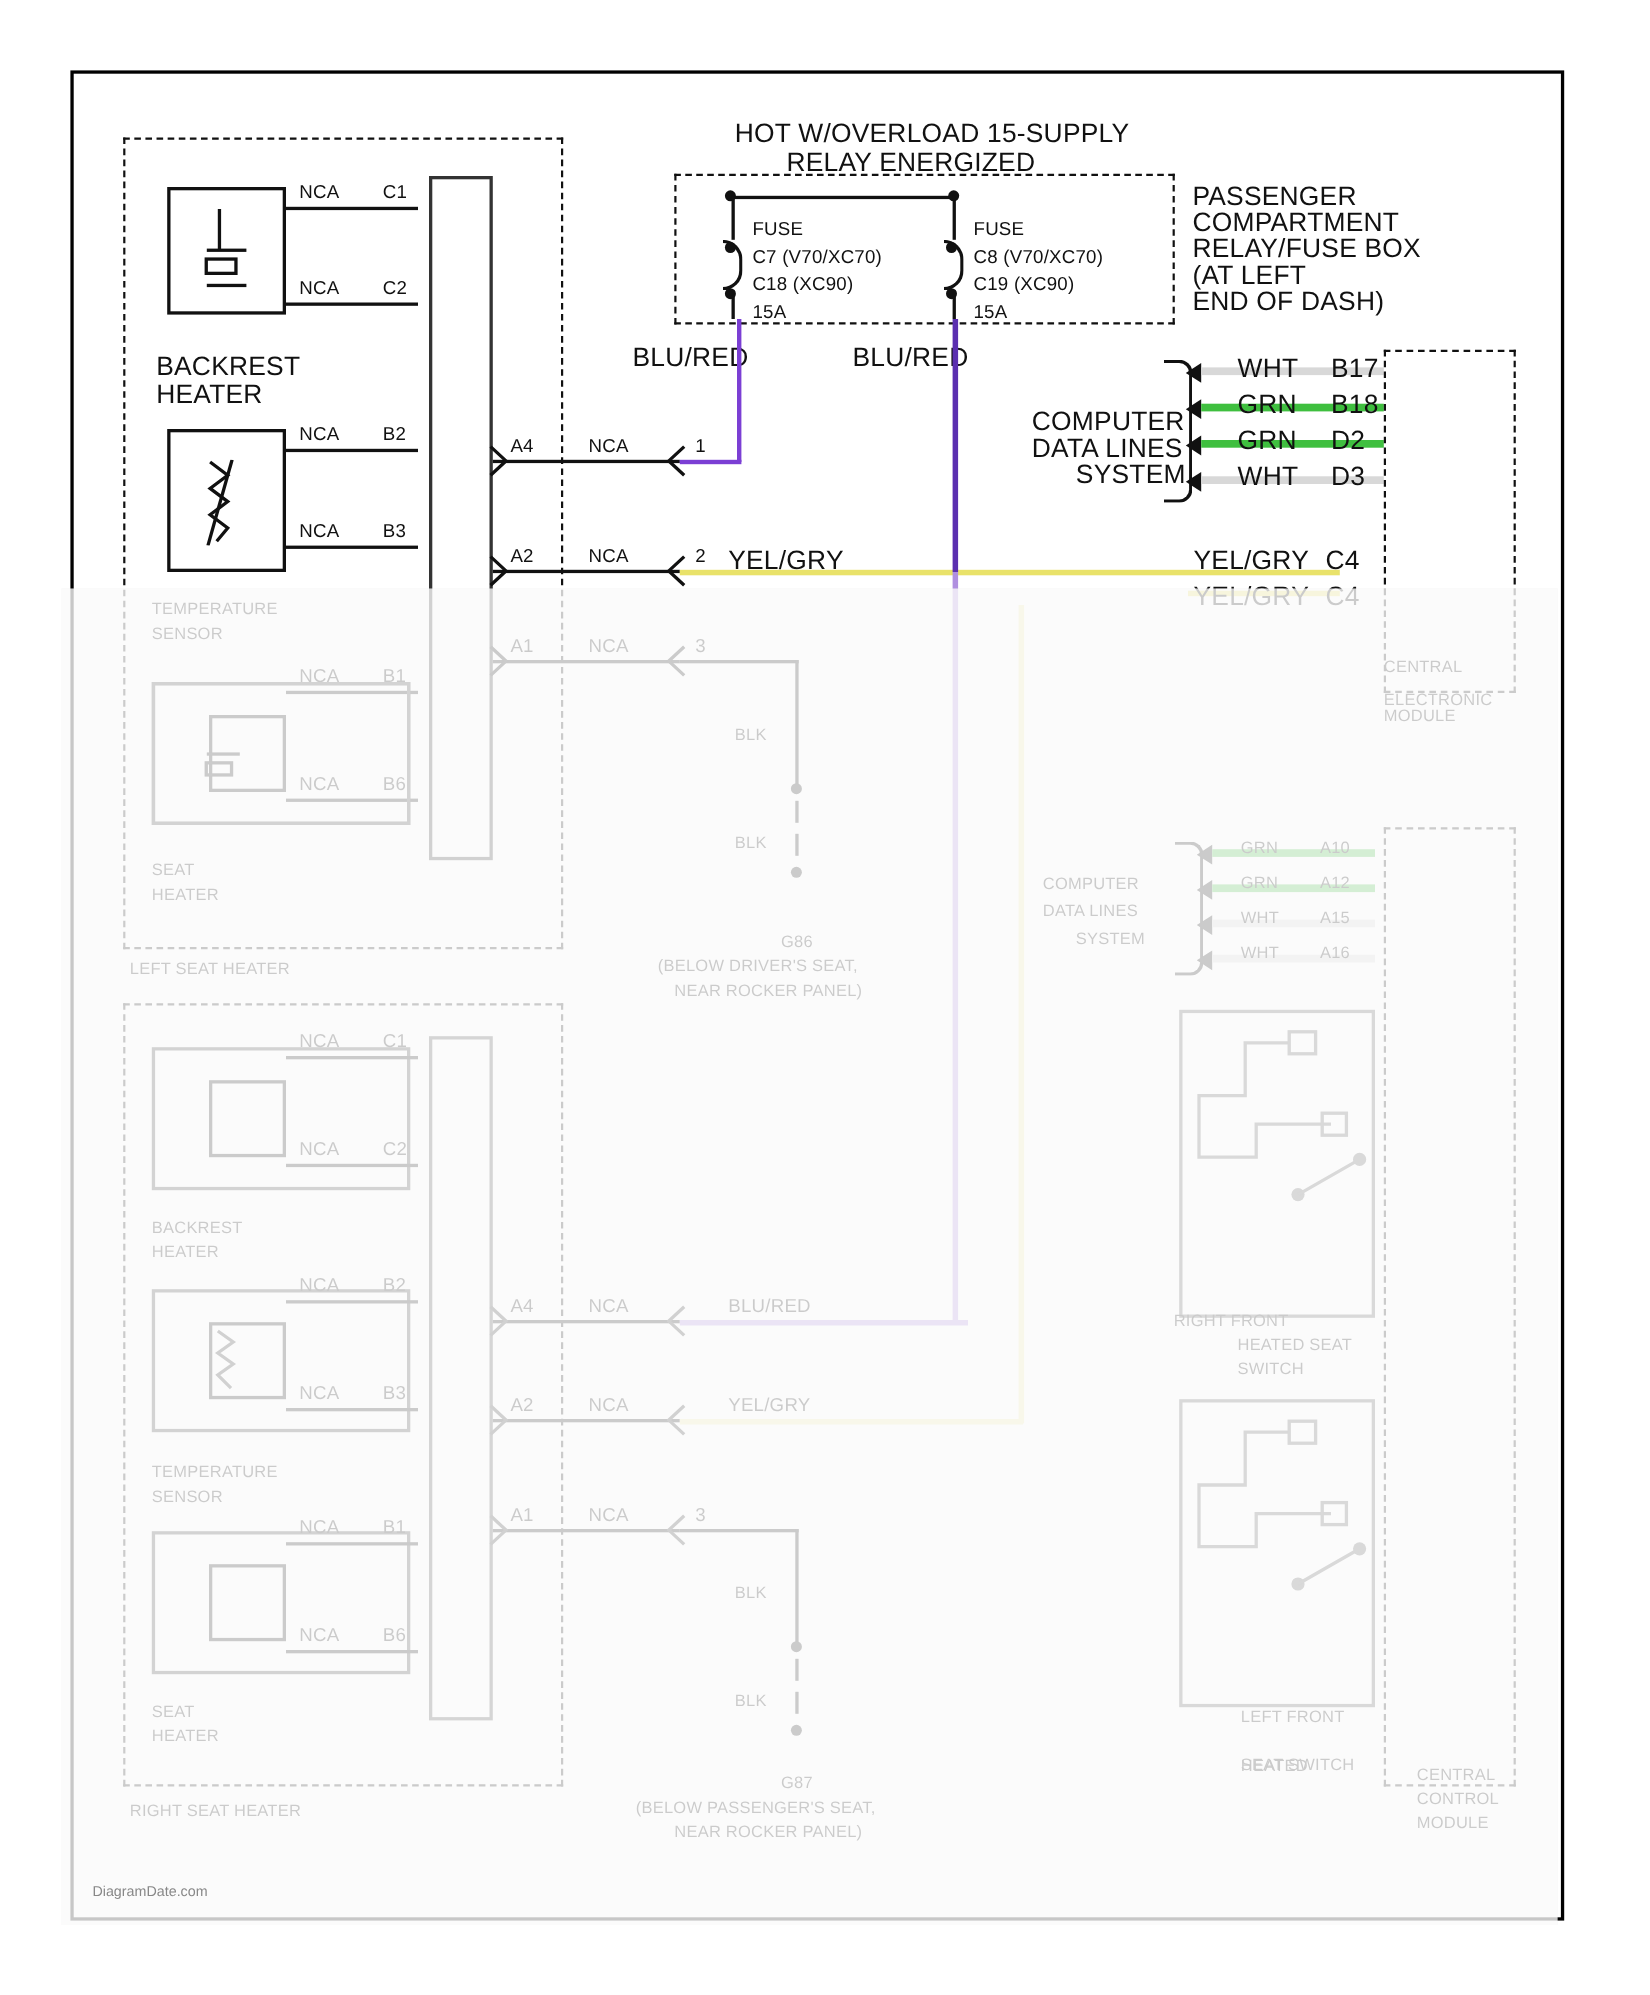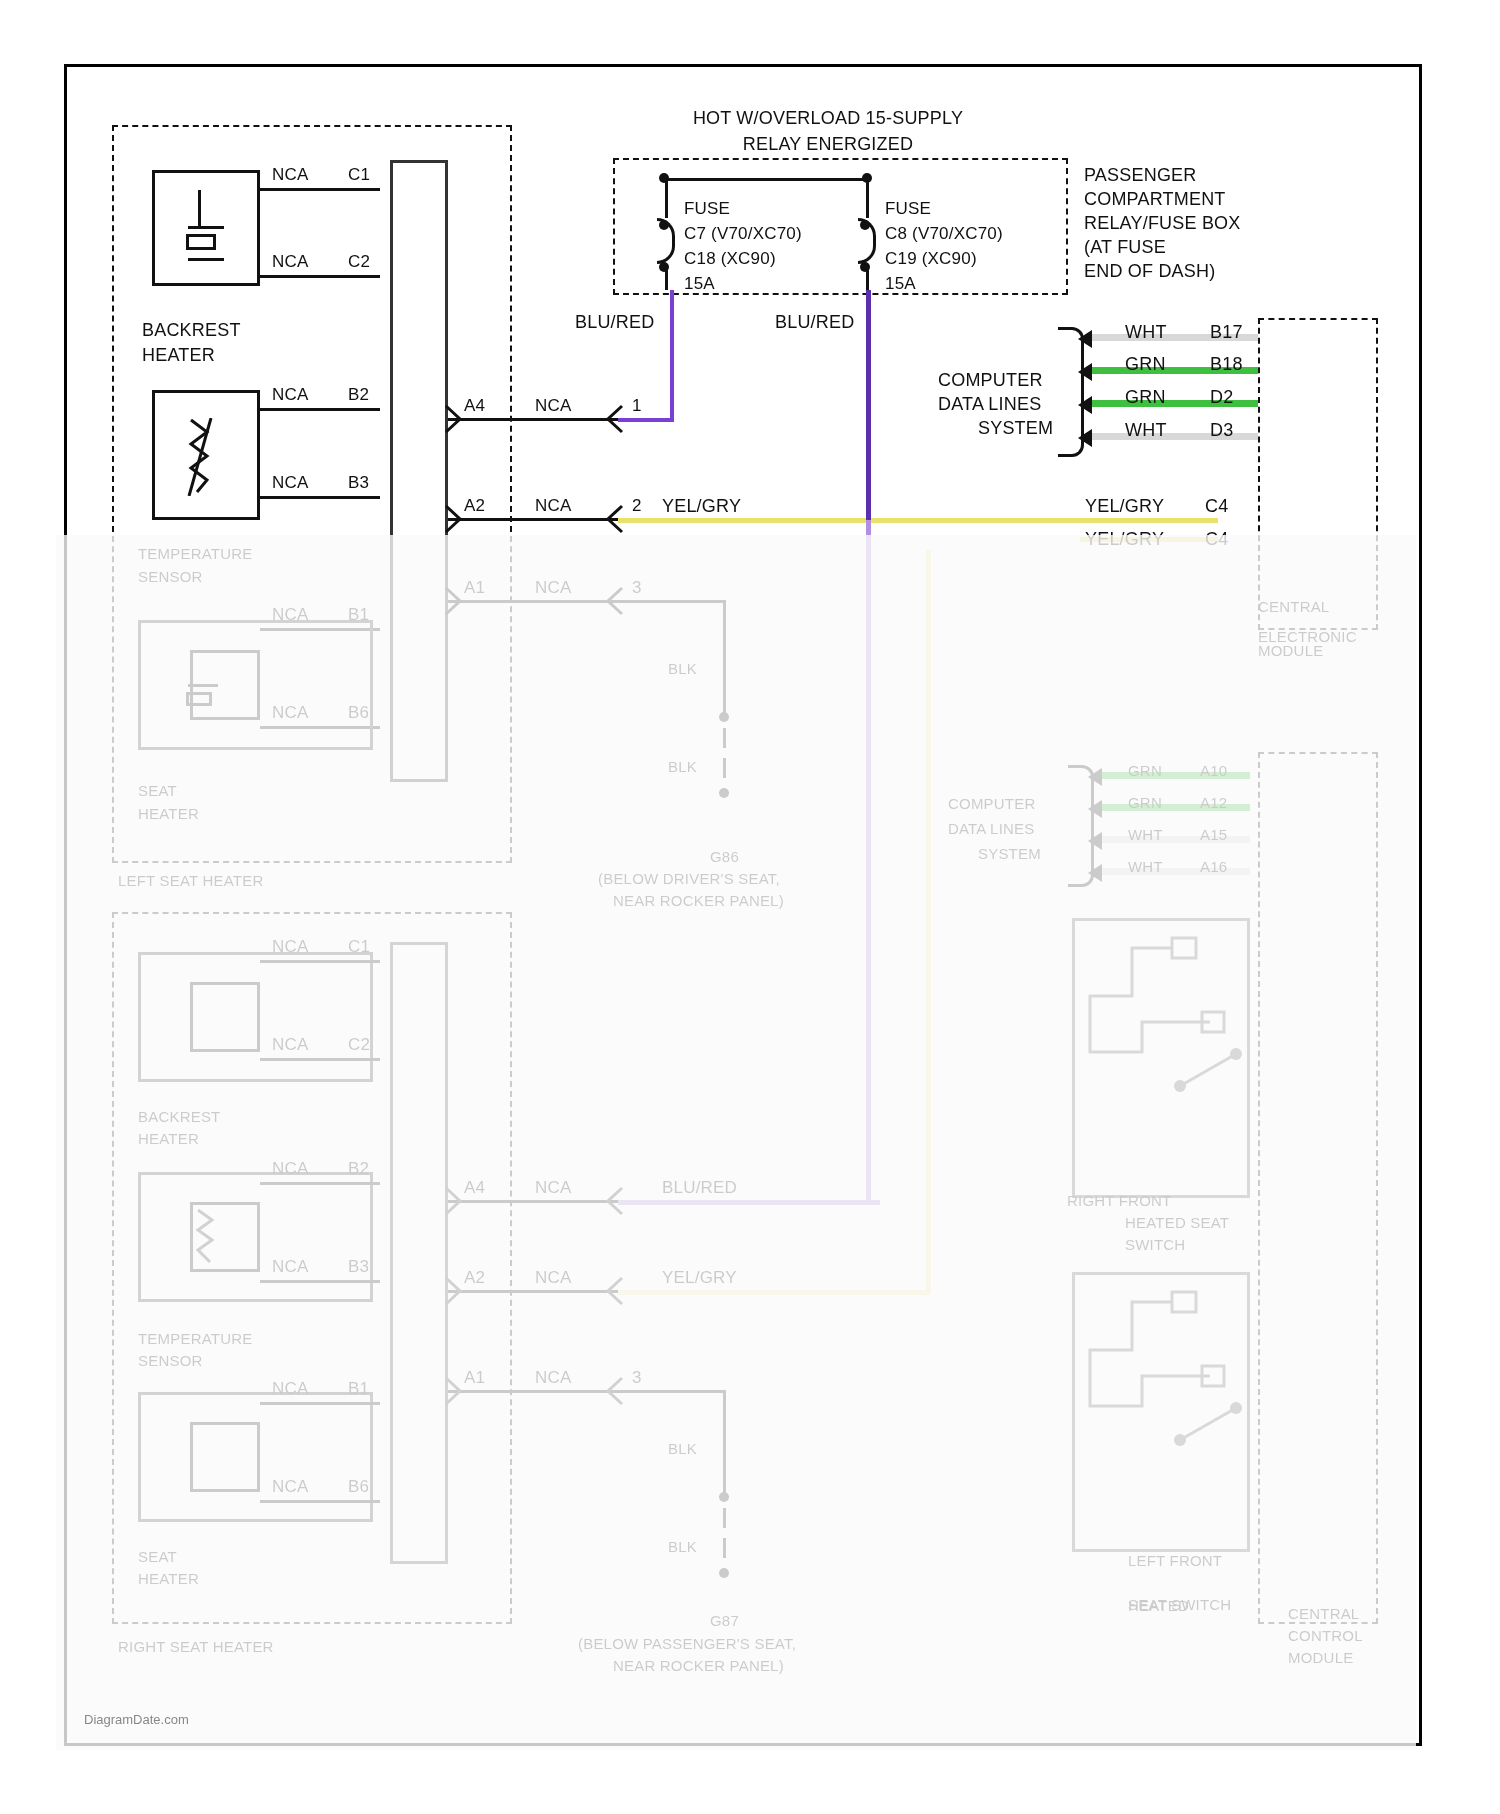--- a/index.html
+++ b/index.html
@@ -62,21 +62,21 @@
   .box { position: absolute; border: 3px solid #111; box-sizing: border-box; }
   .dash { position: absolute; border: 2px dashed #111; box-sizing: border-box; }
   .txt {
     position: absolute;
     font-size: 17px;
     color: #111;
     white-space: nowrap;
     letter-spacing: .2px;
   }
   .txt.sm { font-size: 15px; }
-  .txt.lg { font-size: 18px; }
+  .txt.lg { font-size: 24px; }
   .ctr { text-align: center; }
 
   
   .w-blured { background: #7b3fd4; }
   .w-blured2 { background: #5b2fb0; }
   .w-yelgry { background: #e9e26a; }
   .w-grn { background: #3fbf3f; }
   .w-wht { background: #d8d8d8; }
   .w-purple-lt { background: #b08fe0; }
   .w-yellow-lt { background: #efeaa8; }
@@ -152,21 +152,21 @@
   <div class="txt" style="left:684px; top:274px;">15A</div>
 
   <div class="txt" style="left:885px; top:199px;">FUSE</div>
   <div class="txt" style="left:885px; top:224px;">C8   (V70/XC70)</div>
   <div class="txt" style="left:885px; top:249px;">C19 (XC90)</div>
   <div class="txt" style="left:885px; top:274px;">15A</div>
 
   <div class="txt lg" style="left:1084px; top:165px;">PASSENGER</div>
   <div class="txt lg" style="left:1084px; top:189px;">COMPARTMENT</div>
   <div class="txt lg" style="left:1084px; top:213px;">RELAY/FUSE BOX</div>
-  <div class="txt lg" style="left:1084px; top:237px;">(AT FUSE</div>
+  <div class="txt lg" style="left:1084px; top:237px;">(AT LEFT</div>
   <div class="txt lg" style="left:1084px; top:261px;">END OF DASH)</div>
 
   <div class="txt lg" style="left:575px; top:312px;">BLU/RED</div>
   <div class="txt lg" style="left:775px; top:312px;">BLU/RED</div>
 
   <div class="dash" style="left:112px; top:125px; width:400px; height:738px;"></div>
   <div class="txt sm" style="left:118px; top:872px;">LEFT SEAT HEATER</div>
 
   <div class="box" style="left:152px; top:170px; width:108px; height:116px;"></div>
   <div class="ln h thick" style="left:188px; top:226px; width:36px;"></div>

